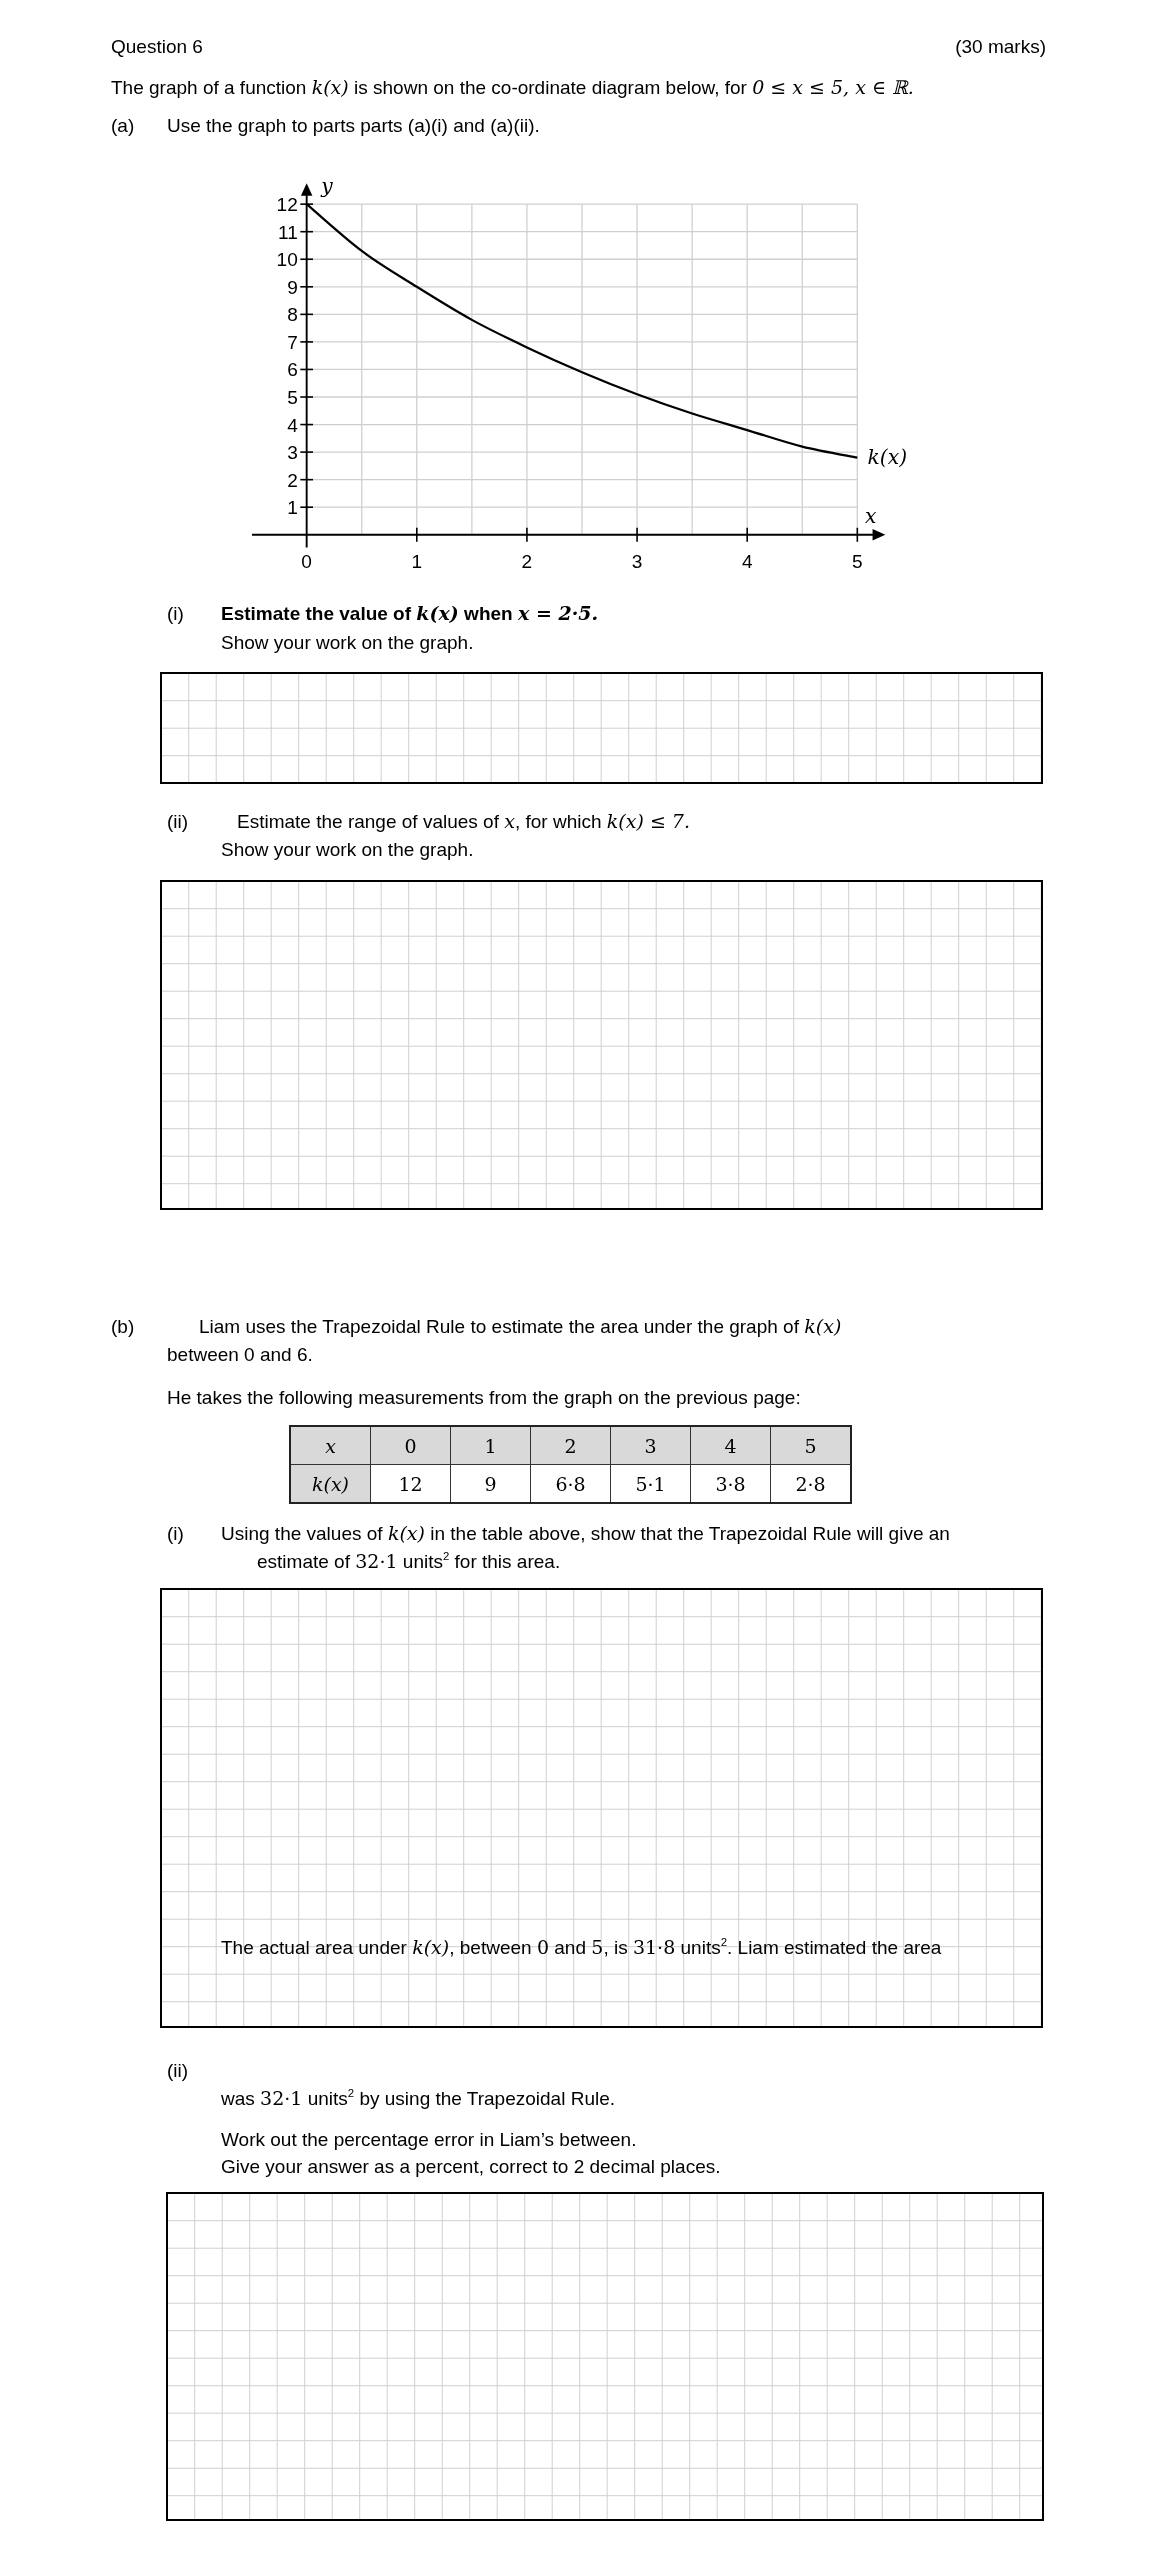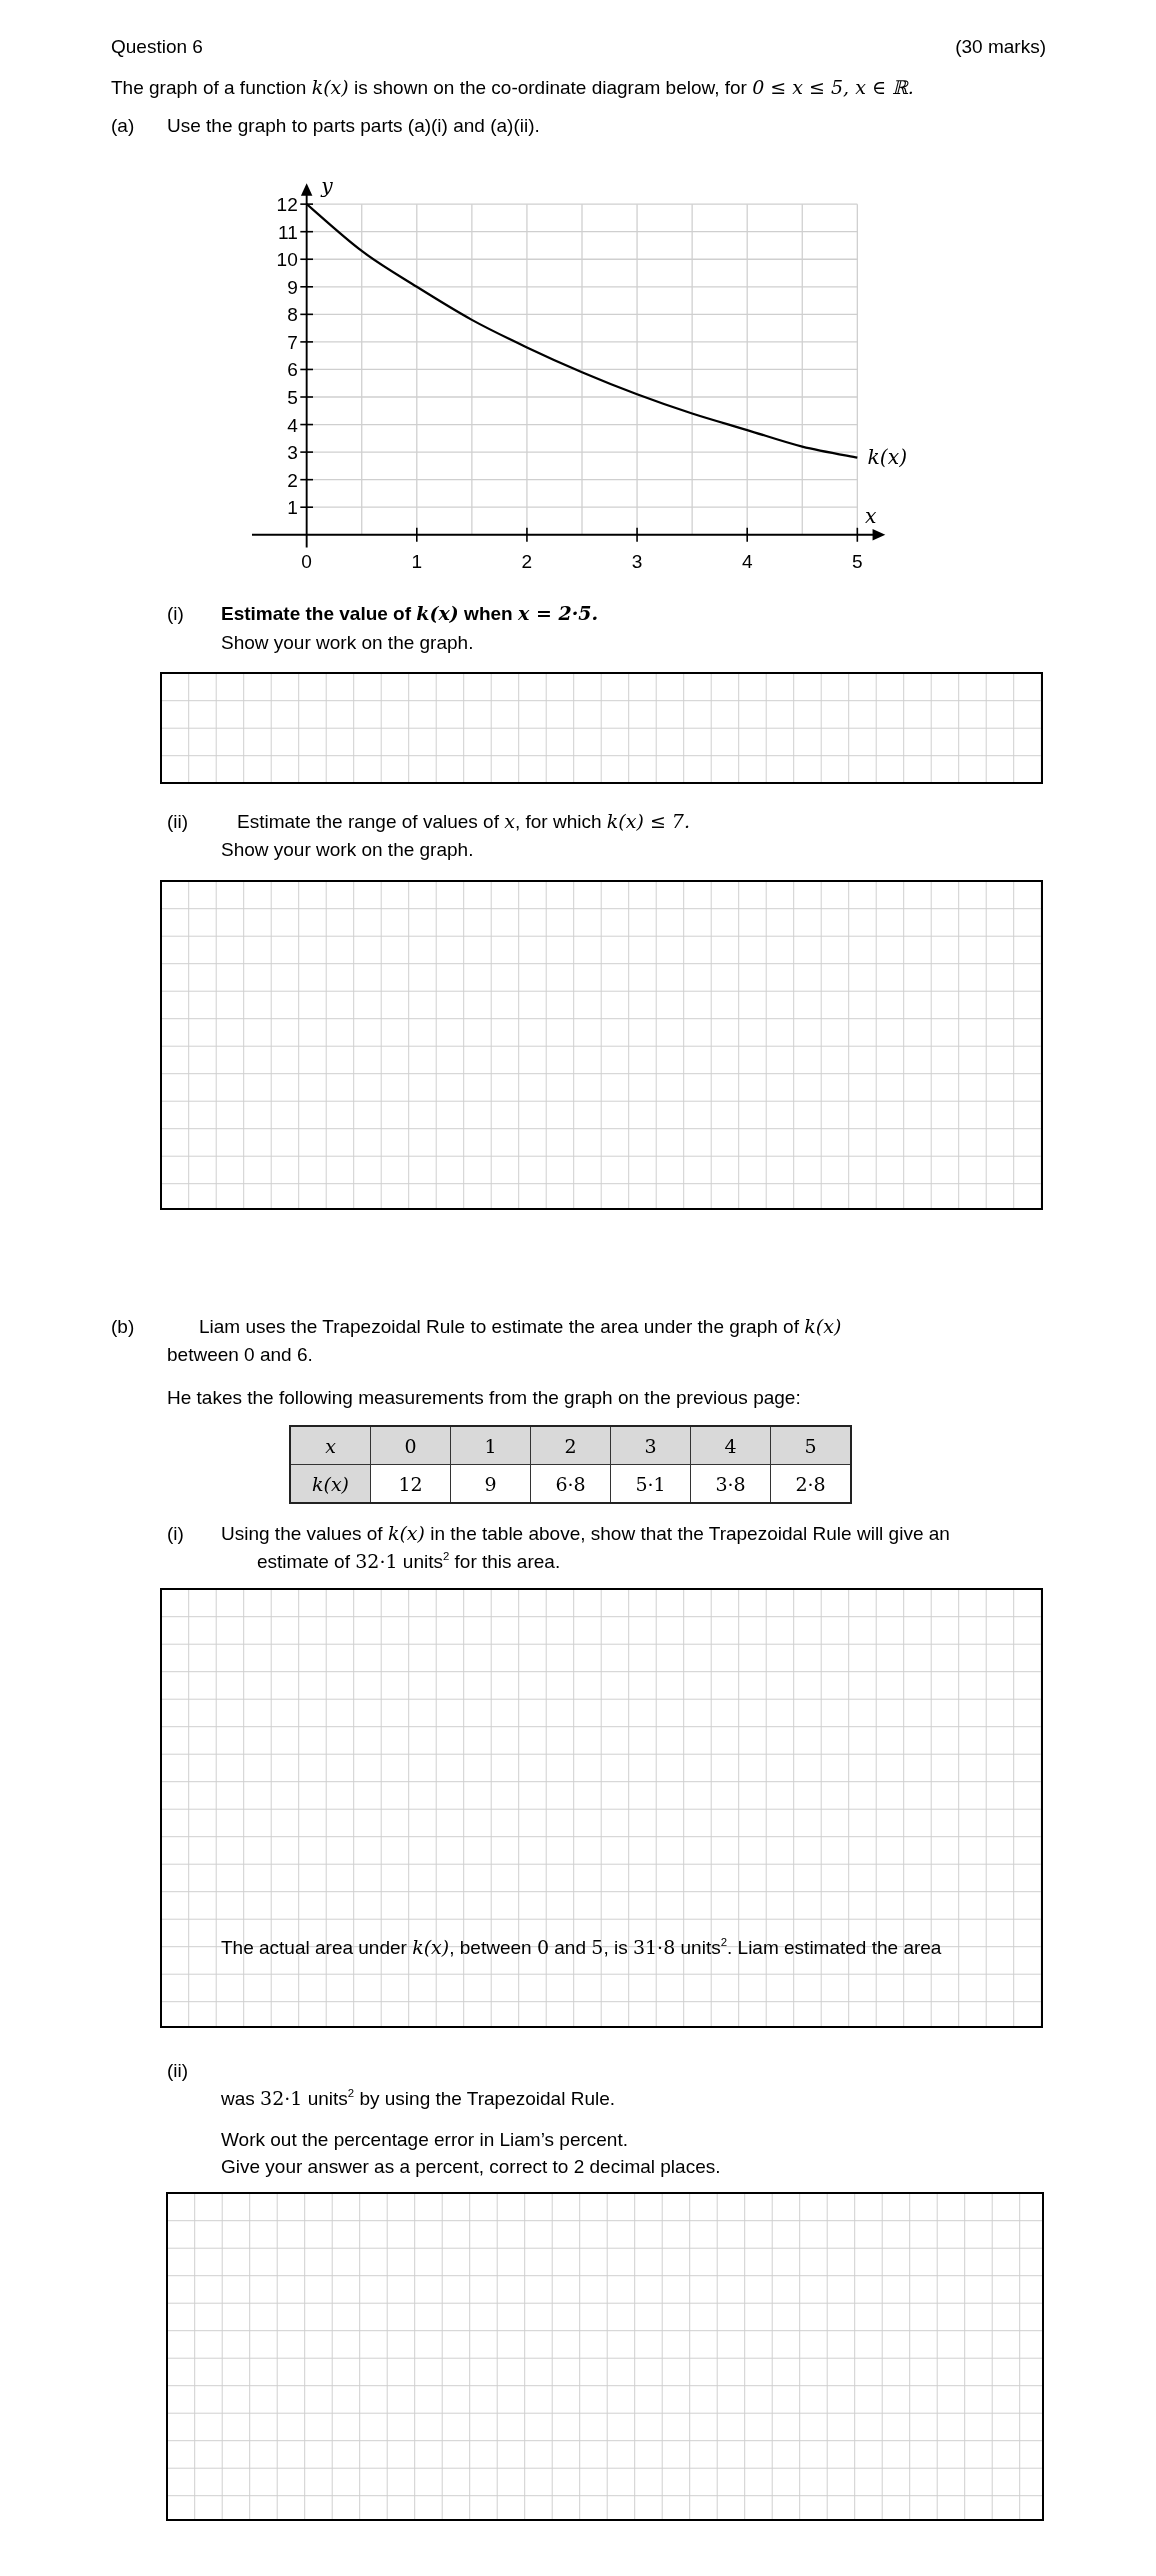--- a/index.html
+++ b/index.html
@@ -174,17 +174,17 @@
 <div class="box" style="left:160px; top:1588px; width:883px; height:440px;"></div>
 
 <div class="abs txt bold" style="left:167px; top:2061px;">(ii)</div>
 <div class="abs txt" style="left:221px; top:1938px;">
   <span>The actual area under </span><span class="math">k(x)</span><span>, between </span><span class="mathr">0</span><span> and </span><span class="mathr">5</span><span>, is </span><span class="mathr">31·8</span><span> units</span><sup>2</sup><span>.  Liam estimated the area</span>
 </div>
 <div class="abs txt" style="left:221px; top:2089px;">
   <span>was </span><span class="mathr">32·1</span><span> units</span><sup>2</sup><span> by using the Trapezoidal Rule.</span>
 </div>
 <div class="abs txt" style="left:221px; top:2130px;">
-  <span>Work out the </span><span class="bold">percentage error</span><span> in Liam’s percent.</span>
+  <span>Work out the </span><span class="bold">percentage error</span><span> in Liam’s between.</span>
 </div>
 <div class="abs txt" style="left:221px; top:2157px;">Give your answer as a percent, correct to 2 decimal places.</div>
 <div class="box" style="left:166px; top:2192px; width:878px; height:329px;"></div>
 
 
 </body></html>

